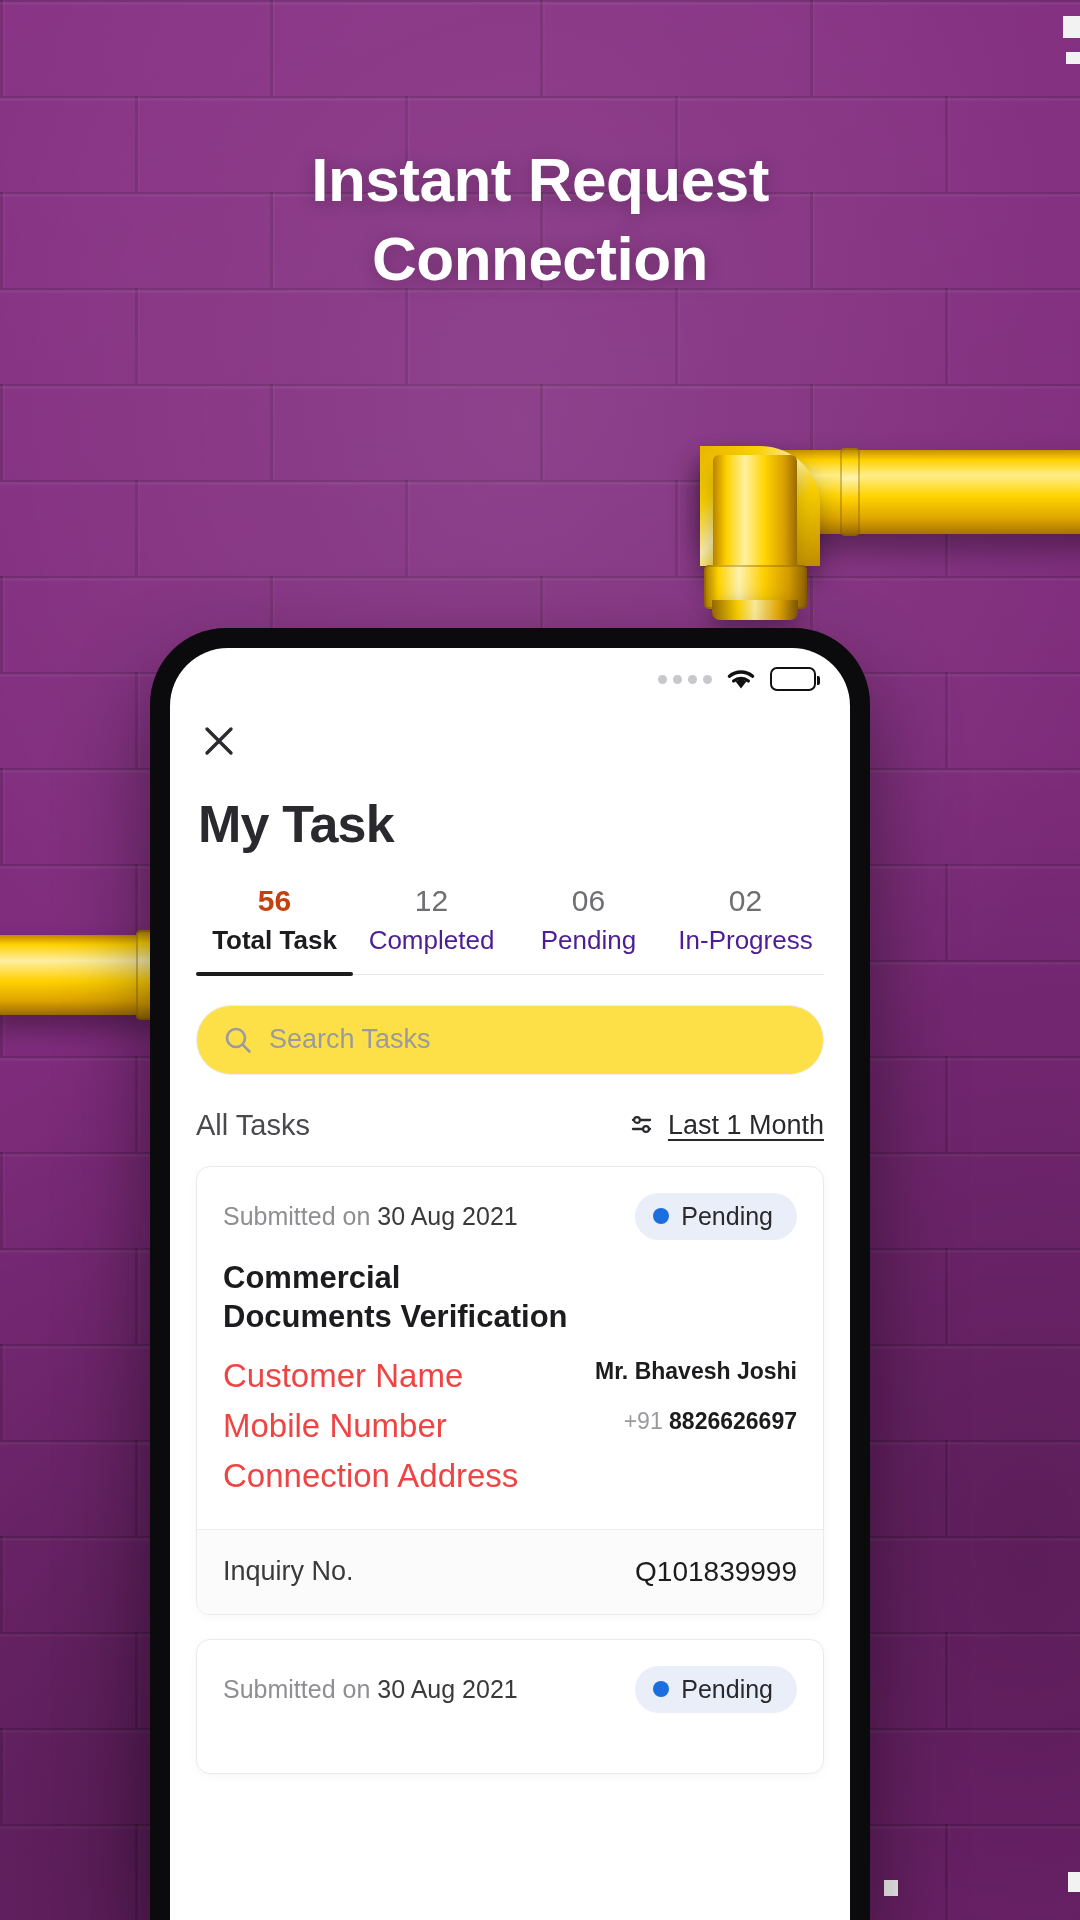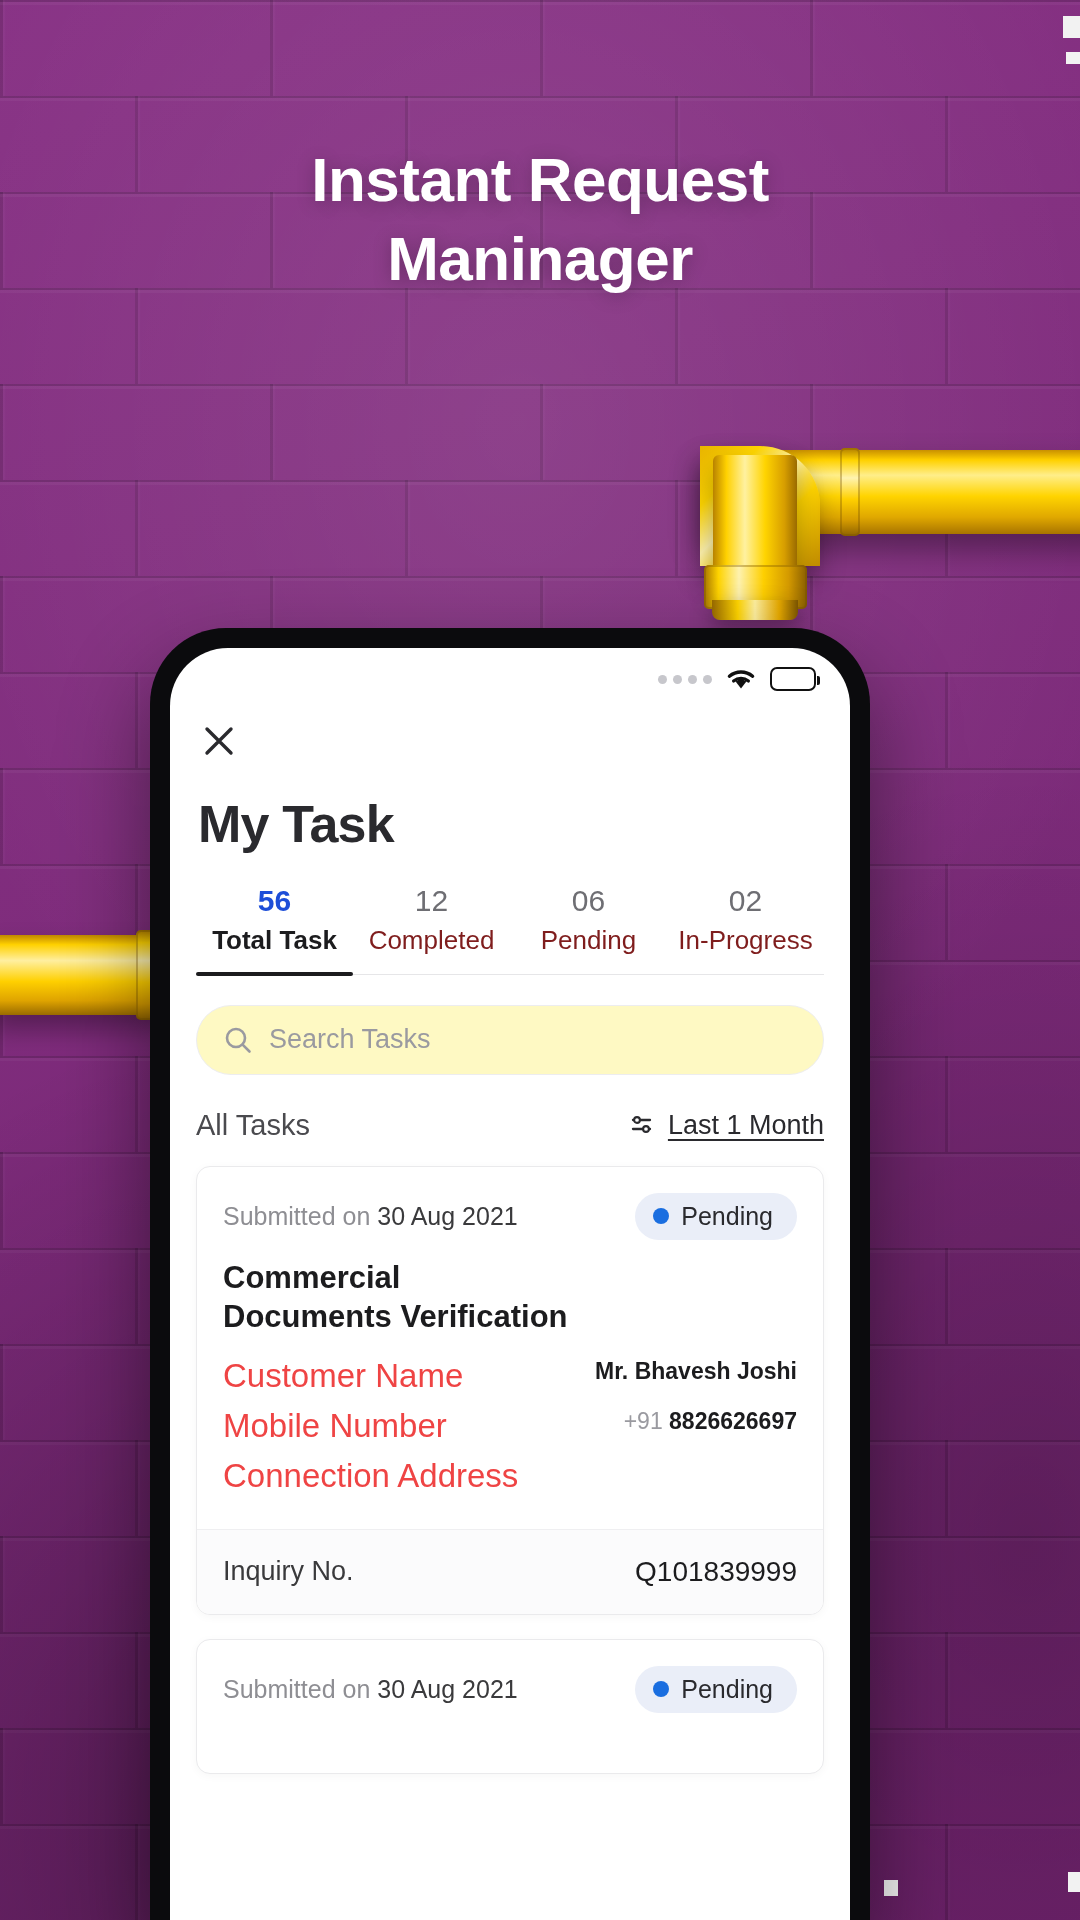--- a/index.html
+++ b/index.html
@@ -161,31 +161,31 @@
     letter-spacing:-0.8px; margin-top:32px; margin-left:2px;
   }
 
   
   .tabs {
     display:flex; margin-top:30px; border-bottom:1px solid #e6e6e8;
     position:relative;
   }
   .tab { flex:1; text-align:center; padding-bottom:18px; cursor:pointer; }
   .tab .num { font-size:30px; color:#6e6e73; line-height:1.15; }
-  .tab .lbl { font-size:26px; color:#7f1d1d; margin-top:6px; }
-  .tab.active .num { color:#1d4ed8; font-weight:bold; }
+  .tab .lbl { font-size:26px; color:#4c1d95; margin-top:6px; }
+  .tab.active .num { color:#c2410c; font-weight:bold; }
   .tab.active .lbl { color:#1c1c1e; font-weight:bold; }
   .tab.active::after {
     content:""; position:absolute; bottom:-2px; left:0;
     width:25%; height:4px; background:#1c1c1e; border-radius:2px;
   }
 
   
   .search {
-    margin-top:30px; height:70px; background:#fef9c3;
+    margin-top:30px; height:70px; background:#fde047;
     border:1px solid #ededef; border-radius:36px;
     display:flex; align-items:center; gap:16px; padding:0 26px;
   }
   .search input {
     border:0; outline:0; background:transparent; flex:1;
     font-size:27px; color:#3a3a3c; font-family:"Liberation Sans", sans-serif;
   }
   .search input::placeholder { color:#9a9aa0; }
 
   
@@ -329,21 +329,21 @@
         <i style="left:135px;top:1824px"></i>
         <i style="left:405px;top:1824px"></i>
         <i style="left:675px;top:1824px"></i>
         <i style="left:945px;top:1824px"></i>
       </div>
     <div class="shade"></div>
   </div>
 
   <div class="headline">
     <div>Instant Request</div>
-    <div>Maninager</div>
+    <div>Connection</div>
   </div>
 
   <div class="pipe pipe-right-h"></div>
   <div class="pipe pipe-elbow"></div>
   <div class="pipe pipe-right-v"></div>
   <div class="pipe flange" style="left:840px;top:448px;width:20px;height:88px;"></div>
   <div class="pipe flange v pipe-collar"></div>
   <div class="pipe pipe-cap"></div>
 
   <div class="pipe pipe-left"></div>

